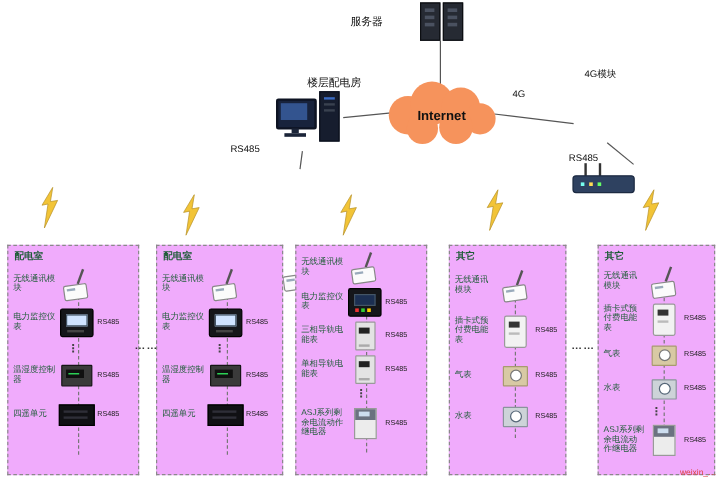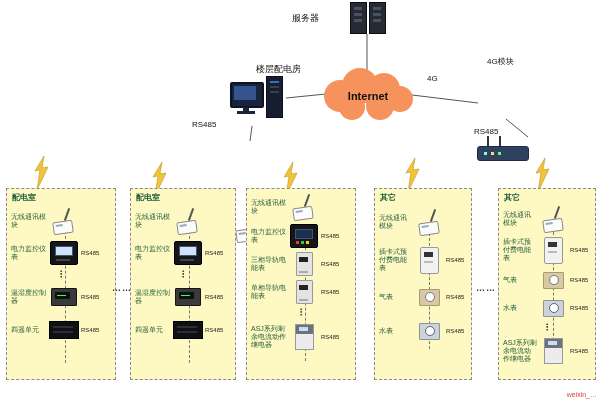--- a/index.html
+++ b/index.html
@@ -29,21 +29,21 @@
   .g-body{position:absolute;left:0;top:10px;width:50px;height:13px;background:#2e4160;border:1px solid #1c2a42;border-radius:3px}
   .g-body::after{content:"";position:absolute;left:6px;top:5px;width:3px;height:3px;background:#7fe;box-shadow:7px 0 0 #fd5,14px 0 0 #6f6}
 
   .icon-wireless{position:relative;width:26px;height:27px}
   .icon-wireless .ant{position:absolute;left:15px;top:0;width:2px;height:13px;background:#555;transform:rotate(20deg)}
   .icon-wireless .wbody{position:absolute;left:2px;top:13px;width:18px;height:11px;background:#fbfbfb;border:1px solid #888;
                         border-radius:2px;transform:rotate(-8deg)}
   .icon-wireless .wbody::after{content:"";position:absolute;left:2px;top:2px;width:7px;height:2px;background:#9ab}
 
   
-  .zone{position:absolute;top:188px;height:192px;border:1px dashed #8a8a8a;background:#fef9c3;padding:2px 2px 0 2px;box-sizing:border-box;overflow:hidden}
+  .zone{position:absolute;top:204px;height:192px;border:1px dashed #8a8a8a;background:#f0abfc;padding:2px 2px 0 2px;box-sizing:border-box;overflow:hidden}
   .zone-title{font-size:8px;font-weight:bold;color:#1f5c38;padding:1px 0 0 3px;height:11px}
   .connector{position:absolute;border-left:1px dashed #777;z-index:0}
   .row{display:flex;align-items:center;position:relative;z-index:1;margin:2px 0}
   .dev-label{width:38px;font-size:7px;line-height:1.15;color:#1f5c38;padding-left:2px;box-sizing:border-box}
   .dev-icon{width:34px;display:flex;justify-content:center}
   .rs485{width:24px;font-size:6px;color:#222}
   .dots-row{height:11px;justify-content:center;margin:0}
   .vdots{font-size:9px;font-weight:bold;color:#444;line-height:1}
   .hdots{font-size:9px;font-weight:bold;color:#333;letter-spacing:1px}
 

